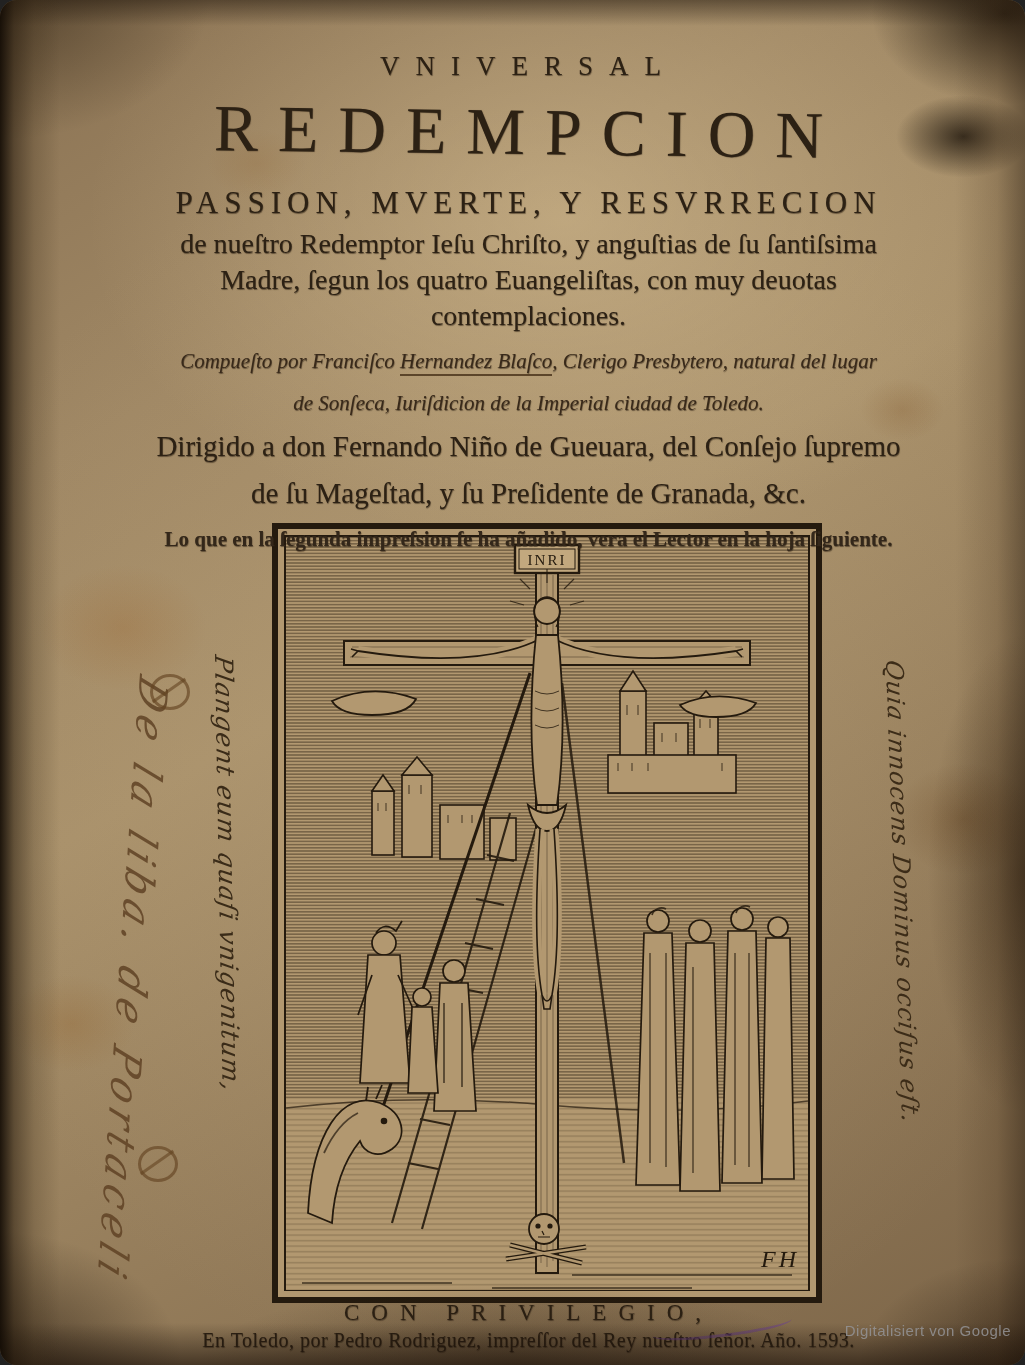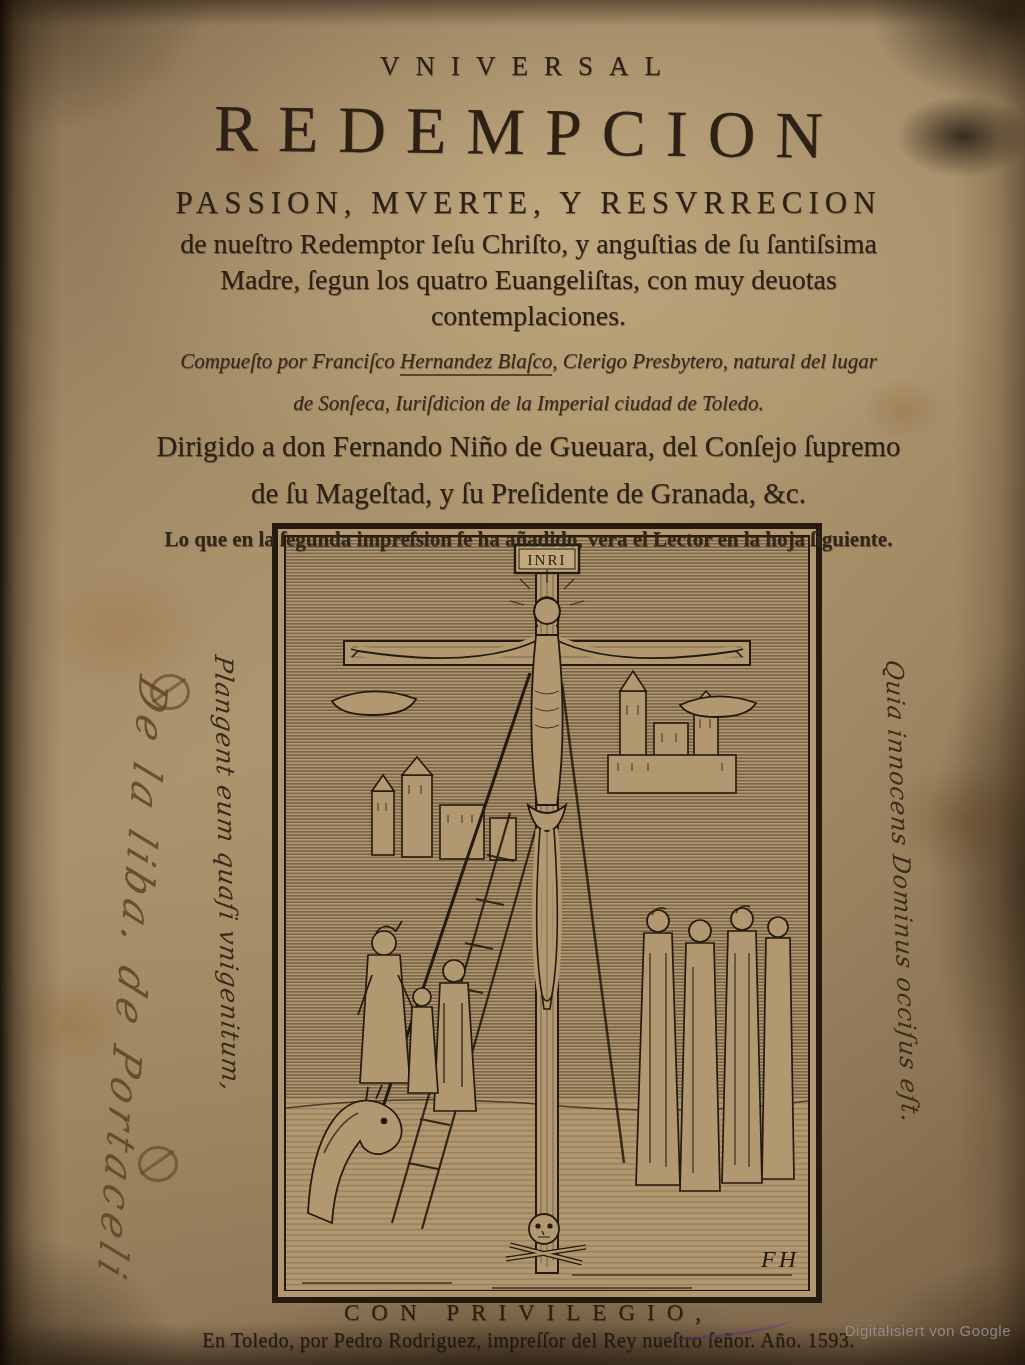--- a/index.html
+++ b/index.html
@@ -8,20 +8,21 @@
     font-family:"Liberation Serif", serif;
     background:
       radial-gradient(ellipse 700px 480px at 55% 16%, rgba(214,190,146,.55), transparent 68%),
       radial-gradient(ellipse 820px 900px at 50% 55%, rgba(192,168,128,.35), transparent 72%),
       radial-gradient(120px 90px at 12% 46%, rgba(150,95,40,.30), transparent 70%),
       radial-gradient(90px 70px at 7% 75%, rgba(140,90,35,.28), transparent 70%),
       radial-gradient(60px 45px at 88% 30%, rgba(120,75,30,.25), transparent 70%),
       radial-gradient(100px 80px at 94% 60%, rgba(90,55,20,.35), transparent 70%),
       radial-gradient(70px 50px at 25% 12%, rgba(130,85,35,.22), transparent 70%),
       linear-gradient(150deg,#8a7253,#9f8764 25%,#a8906a 45%,#947c5a 70%,#7c6548);
+    border-radius: 17px;
   }
   .stains{
     position:absolute; inset:0; pointer-events:none; z-index:6;
     background:
       linear-gradient(90deg, rgba(18,11,4,.92), rgba(40,28,14,.55) 14px, rgba(60,45,25,.25) 34px, transparent 60px),
       linear-gradient(270deg, rgba(35,22,10,.45), rgba(60,40,20,.2) 28px, transparent 70px),
       linear-gradient(180deg, rgba(30,20,10,.5), transparent 26px),
       linear-gradient(0deg, rgba(25,15,8,.62), transparent 42px),
       radial-gradient(ellipse 300px 200px at 0% 0%, rgba(30,20,8,.5), transparent 70%),
       radial-gradient(ellipse 190px 130px at 98% 1%, rgba(22,14,5,.8), transparent 70%),

